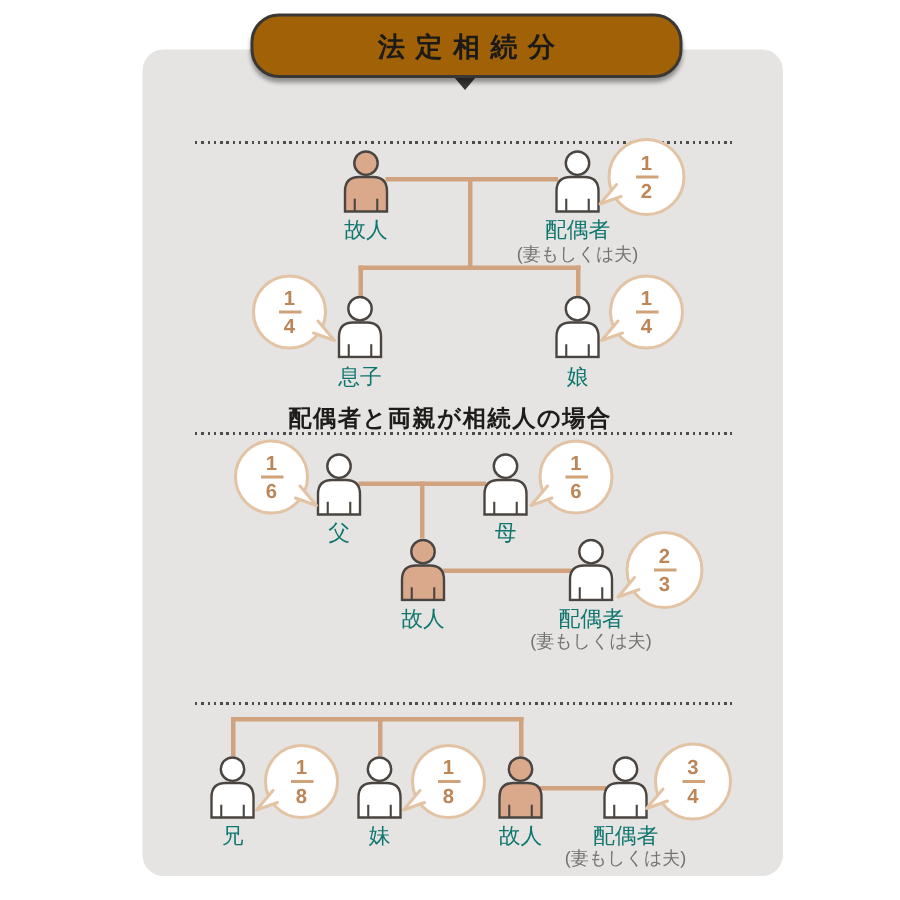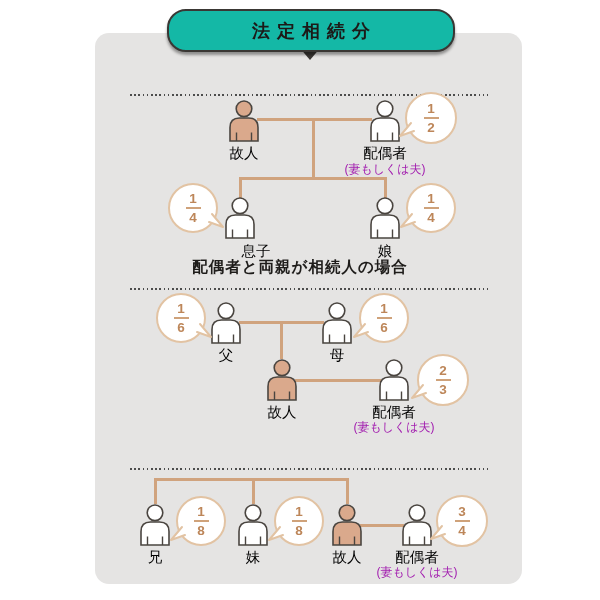--- a/index.html
+++ b/index.html
@@ -1,41 +1,41 @@
 <!DOCTYPE html>
 <html><head>
 <meta charset="utf-8">
 <style>
   html,body{margin:0;padding:0;}
   .stage{position:relative;width:600px;height:600px;background:#ffffff;overflow:hidden;
          font-family:"Liberation Sans","DejaVu Sans",sans-serif;}
   .panel{position:absolute;left:95px;top:33px;width:427px;height:551px;
          background:#e5e4e3;border-radius:14px;}
   .title-bubble{position:absolute;left:167px;top:9px;width:284px;height:39px;
-         background:#14b8a6;border:2px solid #3a3734;border-radius:19px;
+         background:#a16207;border:2px solid #3a3734;border-radius:19px;
          box-shadow:0 3px 3px rgba(0,0,0,.38);z-index:6;
          display:flex;align-items:center;justify-content:center;}
   .title-bubble span{font-size:18px;font-weight:bold;color:#1c1a18;letter-spacing:7px;text-indent:7px;}
   .title-pointer{position:absolute;left:299px;top:47px;width:0;height:0;z-index:5;
          border-left:11px solid transparent;border-right:11px solid transparent;
          border-top:13px solid #3a3734;}
   .sec-h{position:absolute;left:0;width:600px;text-align:center;z-index:2;
          font-size:15.5px;font-weight:bold;color:#1e1c1a;letter-spacing:1px;}
   .dotted{position:absolute;left:130px;width:358px;height:2px;z-index:2;
          background:repeating-linear-gradient(90deg,#4c4c4c 0 1.6px,transparent 1.6px 4.2px);}
   .hline{position:absolute;height:3px;background:#d0a37e;z-index:1;}
   .vline{position:absolute;width:3px;background:#d0a37e;z-index:1;}
   .picon{position:absolute;z-index:3;}
   .picon .fillpart{fill:#ffffff;stroke:#4a4540;stroke-width:1.6;}
   .picon.deceased .fillpart{fill:#daa98c;}
   .picon .arm{fill:none;stroke:#4a4540;stroke-width:1.4;}
   .plabel{position:absolute;transform:translateX(-50%);white-space:nowrap;z-index:3;
-         font-size:14.5px;color:#000000;}
+         font-size:14.5px;color:#0f766e;}
   .psub{position:absolute;transform:translateX(-50%);white-space:nowrap;z-index:3;
-         font-size:12px;color:#a21caf;}
+         font-size:12px;color:#737373;}
   .bubble{position:absolute;border-radius:50%;background:#ffffff;z-index:4;
          border:2px solid #e2c3a3;box-sizing:border-box;}
   .bubble .frac{position:absolute;inset:0;display:flex;flex-direction:column;
          align-items:center;justify-content:center;gap:2px;
          color:#bd8659;font-weight:bold;font-size:13.5px;line-height:1;}
   .bubble .bar{width:15px;height:2px;background:#cfa27a;}
   .tail{position:absolute;width:16px;height:16px;overflow:visible;}
   .tail path{fill:#ffffff;stroke:#e2c3a3;stroke-width:2;stroke-linejoin:round;stroke-linecap:round;}
   .tail.tleft{left:-8px;top:28px;}
   .tail.tright{right:-8px;top:28px;}
@@ -75,21 +75,21 @@
   </svg>
   <div class="plabel" style="left:385px;top:144px">配偶者</div>
   <div class="psub" style="left:385px;top:161px">(妻もしくは夫)</div>
 
   <svg class="picon" style="left:224px;top:197px" width="32" height="42" viewBox="0 0 32 42">
     <path class="fillpart" d="M2,41 V27.5 Q2,18 11.5,18 H20.5 Q30,18 30,27.5 V41 Z"></path>
     <path class="arm" d="M8.5,41 V32.5"></path>
       <path class="arm" d="M23.5,41 V32.5"></path>
     <circle class="fillpart" cx="16" cy="8.8" r="7.8"></circle>
   </svg>
-  <div class="plabel" style="left:256px;top:242px">息子</div>
+  <div class="plabel" style="left:240px;top:242px">息子</div>
 
   <svg class="picon" style="left:369px;top:197px" width="32" height="42" viewBox="0 0 32 42">
     <path class="fillpart" d="M2,41 V27.5 Q2,18 11.5,18 H20.5 Q30,18 30,27.5 V41 Z"></path>
     <path class="arm" d="M8.5,41 V32.5"></path>
       <path class="arm" d="M23.5,41 V32.5"></path>
     <circle class="fillpart" cx="16" cy="8.8" r="7.8"></circle>
   </svg>
   <div class="plabel" style="left:385px;top:242px">娘</div>
 
   <div class="bubble" style="left:405px;top:92px;width:52px;height:52px">
@@ -116,21 +116,21 @@
     <svg class="tail tleft" viewBox="0 0 16 16">
         <path d="M12,1 L1,14 L15,9"></path>
       </svg>
     <div class="frac">
         <span>1</span>
         <span class="bar"></span>
         <span>4</span>
       </div>
   </div>
 
-  <div class="sec-h" style="top:257px">配偶者と両親が相続人の場合</div>
+  <div class="sec-h" style="top:269px">配偶者と両親が相続人の場合</div>
   <div class="dotted" style="top:288px"></div>
 
   <div class="hline" style="left:239px;top:321px;width:85px"></div>
   <div class="vline" style="left:280px;top:321px;height:38px"></div>
   <div class="hline" style="left:295px;top:379px;width:86px"></div>
 
   <svg class="picon" style="left:210px;top:302px" width="32" height="42" viewBox="0 0 32 42">
     <path class="fillpart" d="M2,41 V27.5 Q2,18 11.5,18 H20.5 Q30,18 30,27.5 V41 Z"></path>
     <path class="arm" d="M8.5,41 V32.5"></path>
       <path class="arm" d="M23.5,41 V32.5"></path>

